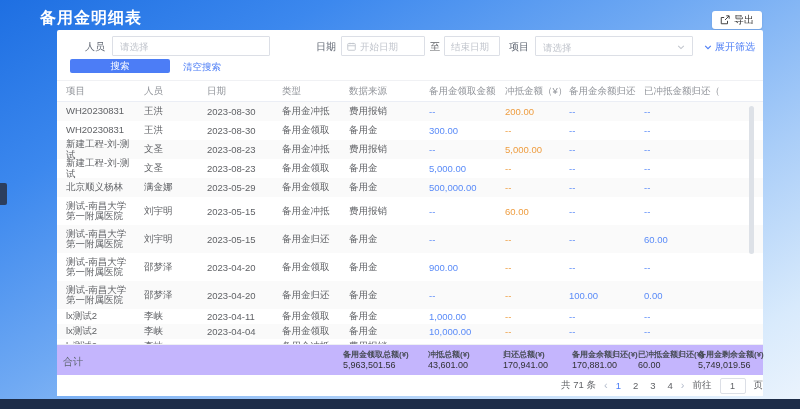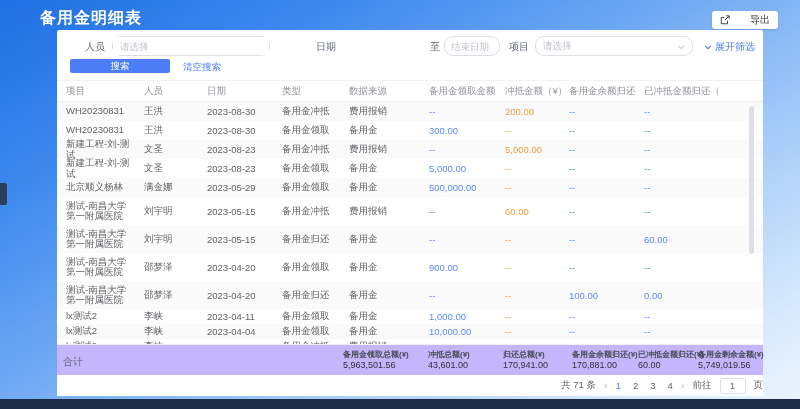--- a/index.html
+++ b/index.html
@@ -7,30 +7,30 @@
     width:800px;height:409px;overflow:hidden;position:relative;
     font-family:"Liberation Sans","DejaVu Sans",sans-serif;
     -webkit-font-smoothing:antialiased;
   }
   .bg{position:absolute;inset:0;
     background:linear-gradient(150deg,#1e6fe2 0%,#3c88ee 22%,#6fa9f3 45%,#a9cdf8 68%,#d8eafc 88%,#ecf4fd 100%);}
   .bottom-strip{position:absolute;left:0;right:0;bottom:0;height:10px;background:#1d2c48;}
   .left-tab{position:absolute;left:0;top:183px;width:7px;height:22px;background:#2c3e5d;border-radius:0 2px 2px 0;}
   .page-title{position:absolute;left:40px;top:8px;color:#fff;font-size:16px;font-weight:bold;letter-spacing:1px;}
   .export-btn{position:absolute;left:712px;top:11px;height:18px;padding:0 8px;background:#fff;border-radius:3px;
-    display:flex;align-items:center;gap:20px;font-size:10px;color:#333;cursor:pointer;box-shadow:0 1px 2px rgba(0,30,80,.15);}
+    display:flex;align-items:center;gap:4px;font-size:10px;color:#333;cursor:pointer;box-shadow:0 1px 2px rgba(0,30,80,.15);}
   .export-btn svg{display:block;}
 
   .card{position:absolute;left:57px;top:30px;width:706px;height:365px;background:#fff;border-radius:2px;}
 
   
   .filters{position:relative;height:50px;border-bottom:1px solid #f0f1f4;}
   .flabel{position:absolute;font-size:10px;color:#5f6672;top:10px;white-space:nowrap;}
-  .fbox{position:absolute;top:6px;height:20px;border:1px solid #dcdfe6;border-radius:9px;box-sizing:border-box;
-    display:flex;align-items:center;background:#fff;}
+  .fbox{position:absolute;top:6px;height:20px;border:1px solid #dcdfe6;border-radius:1px;box-sizing:border-box;
+    display:flex;align-items:flex-end;background:#fff;}
   .inp{border:none;outline:none;width:100%;height:100%;font-size:9.5px;color:#606266;padding:0 7px;border-radius:3px;font-family:inherit;}
   .inp::placeholder{color:#c0c4cc;}
   .ph{font-size:9.5px;color:#c0c4cc;white-space:nowrap;}
   .lbl-person{left:28px;}
   .box-person{left:55px;width:158px;}
   .lbl-date{left:259px;}
   .box-date-start{left:284px;width:84px;padding:0 5px;gap:4px;}
   .box-date-start .inp,.box-date-end .inp{padding:0;}
   .lbl-to{left:373px;color:#606266;}
   .box-date-end{left:387px;width:56px;padding:0 6px;}
@@ -94,20 +94,30 @@
 
 <div class="card">
 
   <div class="filters">
     <span class="flabel lbl-person">人员</span>
     <div class="fbox box-person">
       <input class="inp" placeholder="请选择" style="">
     </div>
 
     <span class="flabel lbl-date">日期</span>
+    <div class="fbox box-date-start">
+      <span>
+        <svg width="9" height="9" viewBox="0 0 12 12" fill="none" stroke="#c0c4cc" stroke-width="1.2">
+          <rect x="1" y="2" width="10" height="9" rx="1"></rect>
+            <path d="M1 5h10"></path>
+            <path d="M4 1v2M8 1v2"></path>
+        </svg>
+      </span>
+      <input class="inp" placeholder="开始日期" style="">
+    </div>
     <span class="flabel lbl-to">至</span>
     <div class="fbox box-date-end">
       <input class="inp" placeholder="结束日期" style="">
     </div>
 
     <span class="flabel lbl-project">项目</span>
     <div class="fbox box-project">
       <span class="ph">请选择</span>
       <span>
         <svg width="8" height="8" viewBox="0 0 10 10" fill="none" stroke="#c0c4cc" stroke-width="1.3">

